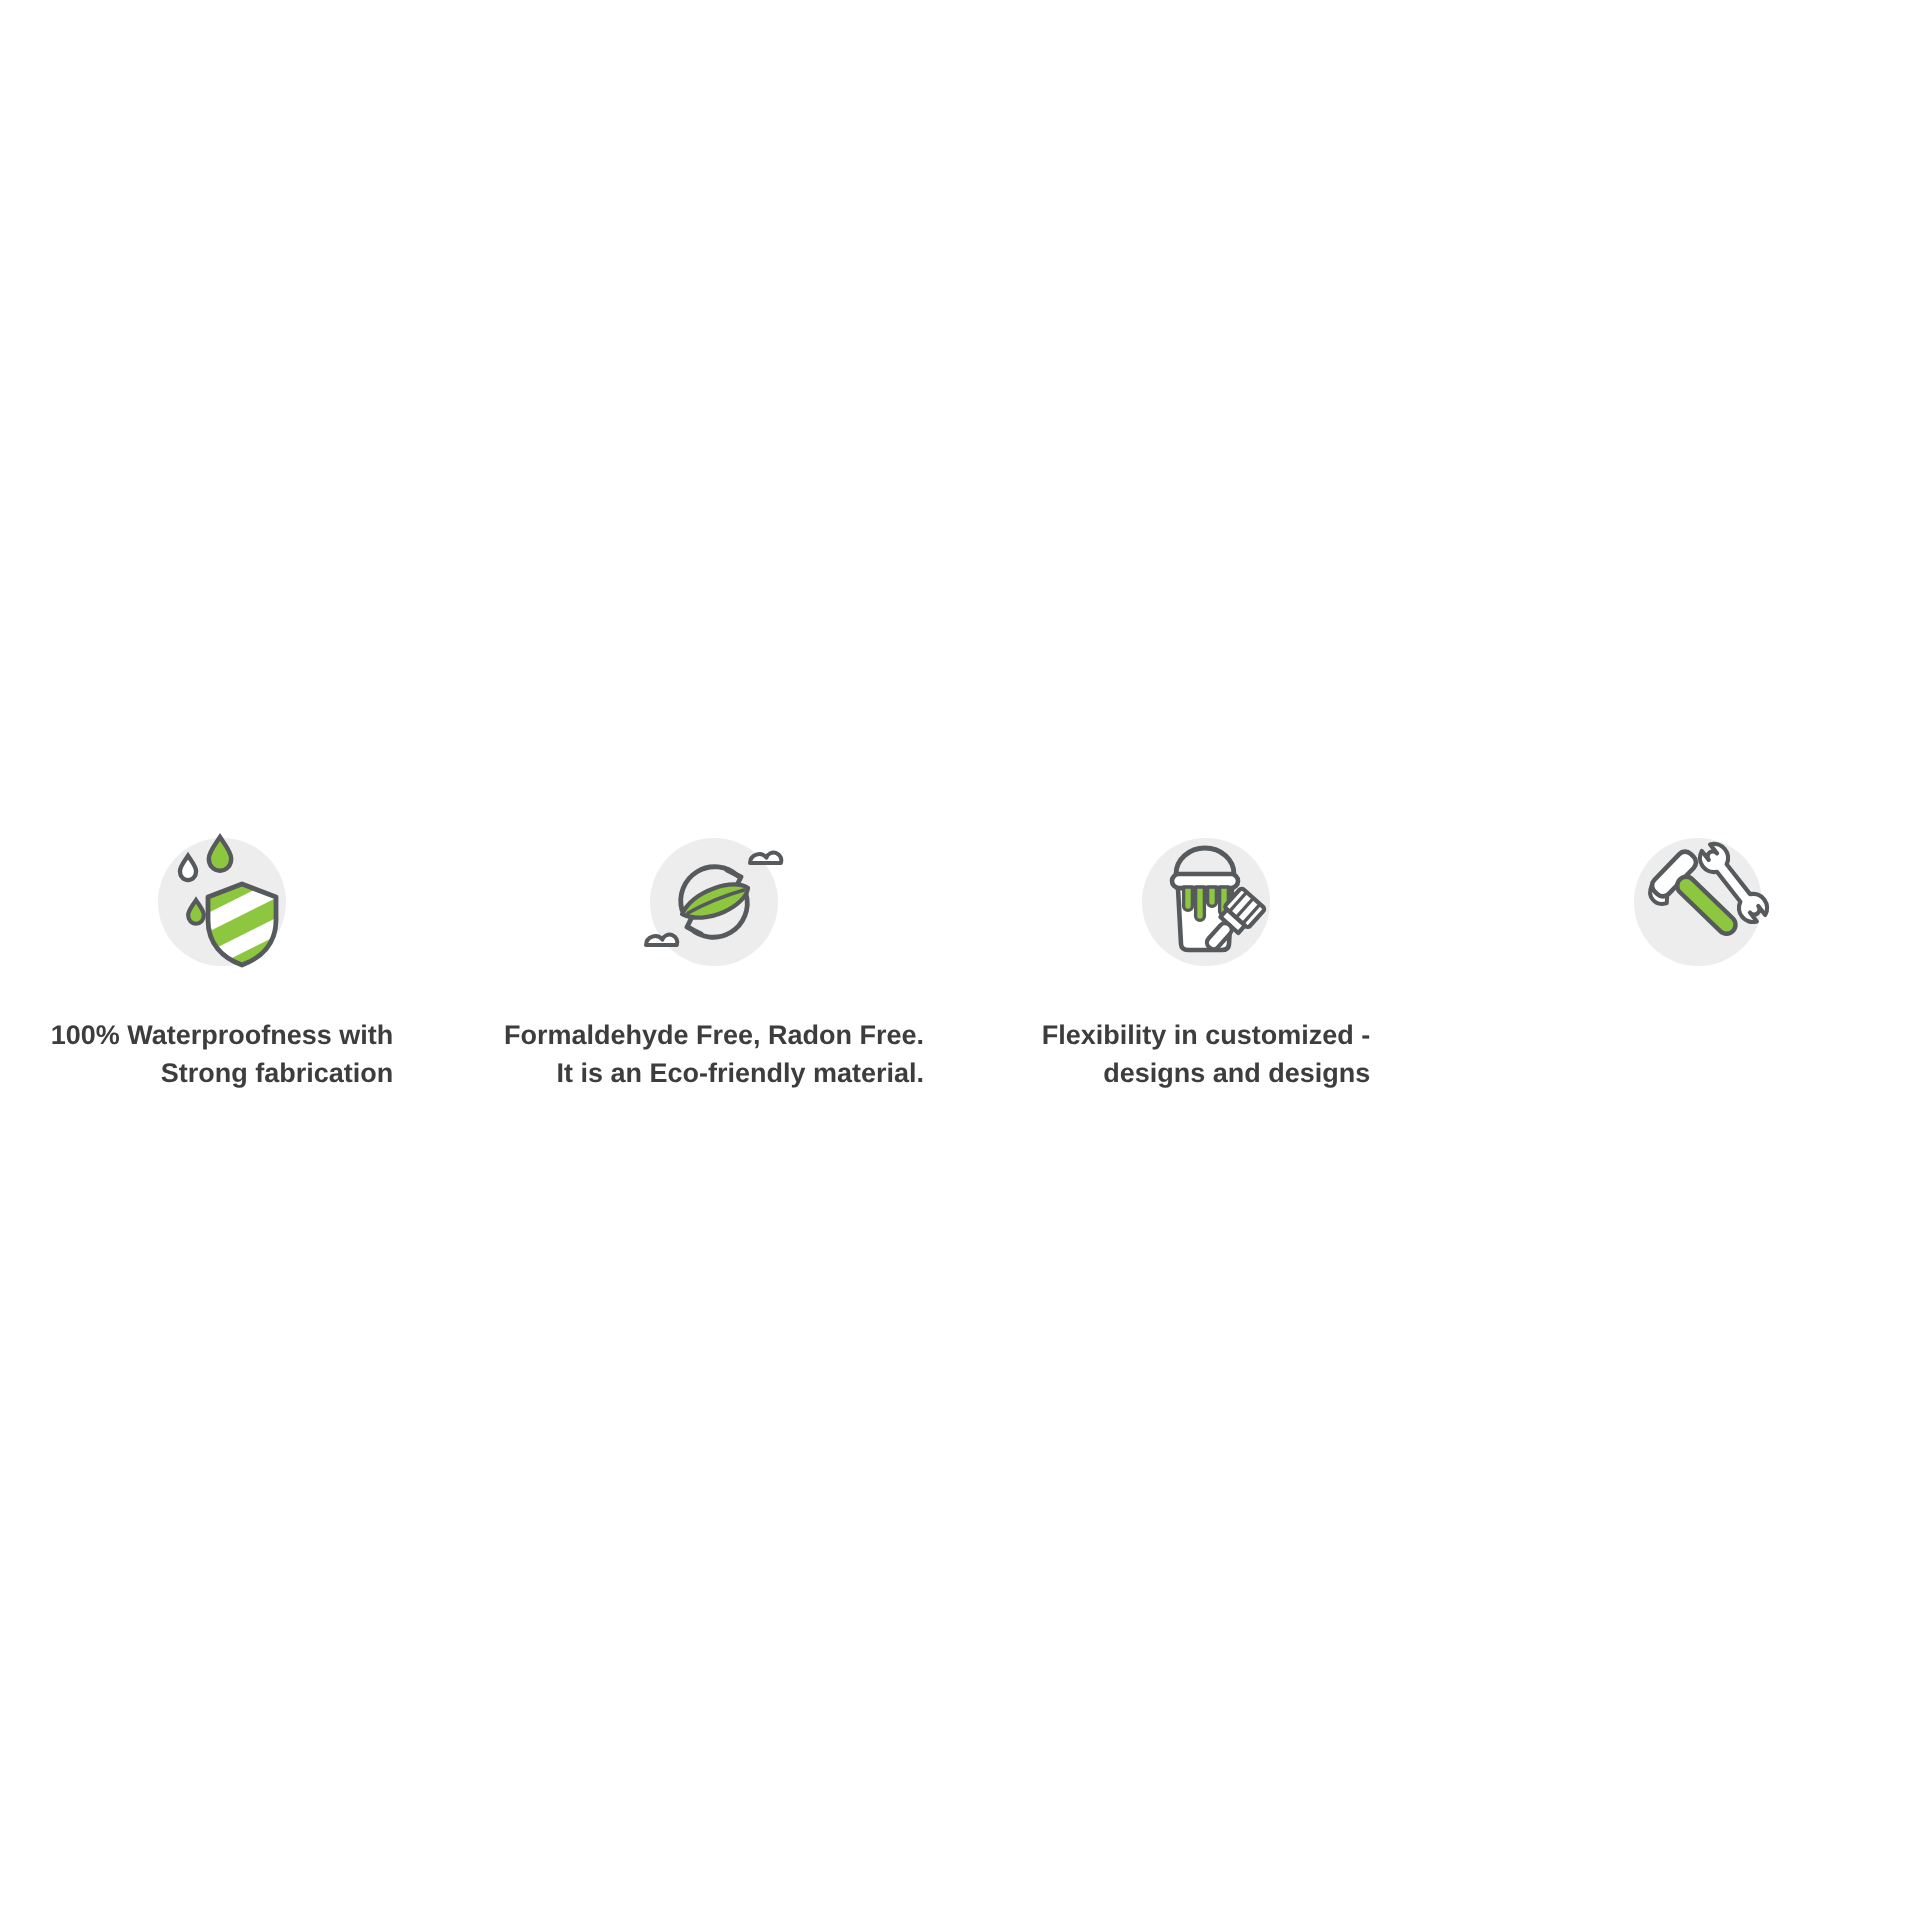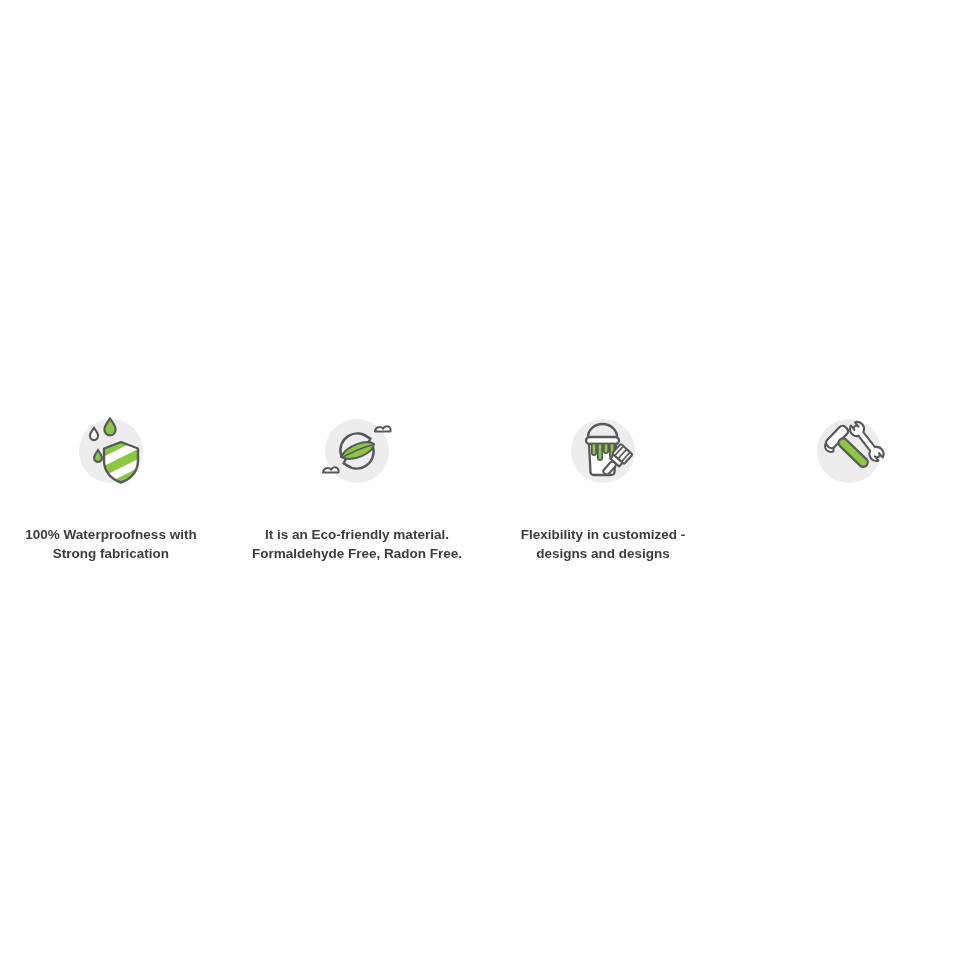--- a/index.html
+++ b/index.html
@@ -1,21 +1,21 @@
 <!DOCTYPE html>
 <html><head>
 <meta charset="utf-8">
 <style>
   html,body{margin:0;padding:0;background:#ffffff;}
   body{width:960px;height:960px;position:relative;font-family:"Liberation Sans",sans-serif;overflow:hidden;}
   .features{position:absolute;left:-12px;top:411px;width:984px;display:flex;}
   .feature{width:246px;display:flex;flex-direction:column;align-items:center;}
   .icon-wrap{width:80px;height:80px;}
   .icon-wrap svg{display:block;width:80px;height:80px;}
-  .caption{margin-top:34px;font-size:13.5px;line-height:19px;font-weight:bold;color:#3d3d3d;text-align:center;white-space:nowrap;}
+  .caption{margin-top:17px;font-size:13.5px;line-height:19px;font-weight:bold;color:#3d3d3d;text-align:right;white-space:nowrap;}
   
   .ol{stroke:#575a5c;stroke-width:2.4;fill:none;stroke-linecap:round;stroke-linejoin:round;}
   .ol-thin{stroke:#575a5c;stroke-width:1.7;fill:none;stroke-linecap:round;}
   .fill-white{fill:#ffffff;}
   .fill-green{fill:#8dc63f;}
   .bgc{fill:#ededed;}
 </style>
 </head>
 <body>
 
@@ -57,22 +57,22 @@
         <path d="M46.5,24 L53.5,27.5 L50,34.5" class="ol" stroke-width="2.3"></path>
         <path d="M56,36 A17,17 0 0 1 28,53" class="ol" stroke-width="2.3"></path>
         <path d="M33.5,56 L26.5,52.5 L30,45.5" class="ol" stroke-width="2.3"></path>
         <path d="M24,46 C30,34 50,28 57,33 C56,42 36,52 24,46 Z" class="fill-green" stroke="#575a5c" stroke-width="2.1" stroke-linejoin="round"></path>
         <path d="M27,45.5 C36,40.5 48,36 55,34" class="ol-thin"></path>
         <path d="M58,20.5 a4.6,4.6 0 0 1 8.2,-2.7 a3.7,3.7 0 0 1 7.2,2.7 Z" class="fill-white" stroke="#575a5c" stroke-width="2" stroke-linejoin="round"></path>
         <path d="M6,61.5 a4.6,4.6 0 0 1 8.2,-2.7 a3.7,3.7 0 0 1 7.2,2.7 Z" class="fill-white" stroke="#575a5c" stroke-width="2" stroke-linejoin="round"></path>
       </svg>
     </div>
     <div class="caption">
+      <div>Formaldehyde Free, Radon Free.</div>
       <div>It is an Eco-friendly material.</div>
-      <div>Formaldehyde Free, Radon Free.</div>
     </div>
   </div>
 
   <div class="feature">
     <div class="icon-wrap">
       <svg viewBox="0 0 80 80" xmlns="http://www.w3.org/2000/svg">
         <circle class="bgc" cx="40" cy="40" r="32"></circle>
         <path d="M25,26 A14.5,13 0 0 1 54,26" class="ol" stroke-width="2.3"></path>
         <path d="M26,33 L27.5,61 Q27.7,64 31,64 L48,64 Q51.3,64 51.5,61 L53,33 Z" class="fill-white" stroke="#575a5c" stroke-width="2.3" stroke-linejoin="round"></path>
         <rect x="23" y="26" width="33" height="7" rx="3.5" class="fill-white" stroke="#575a5c" stroke-width="2.3"></rect>

